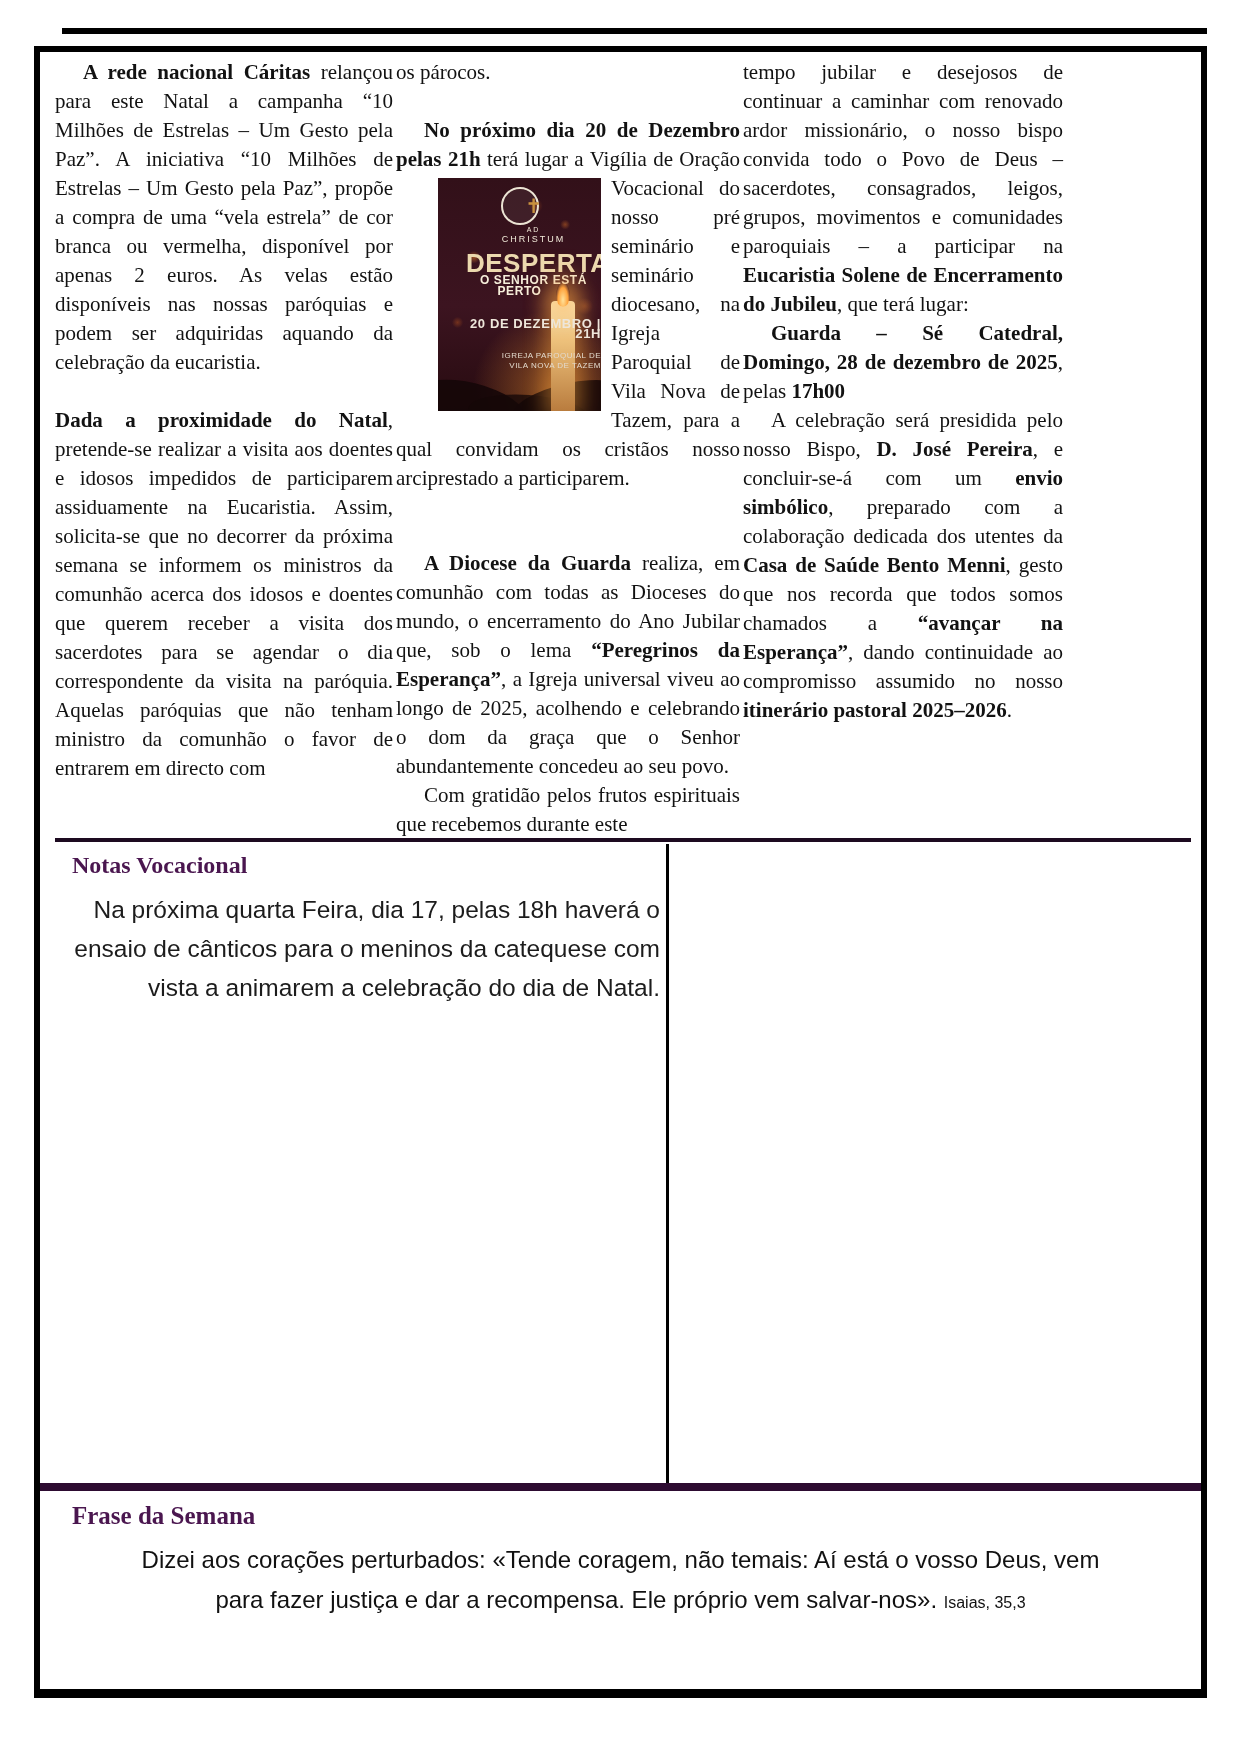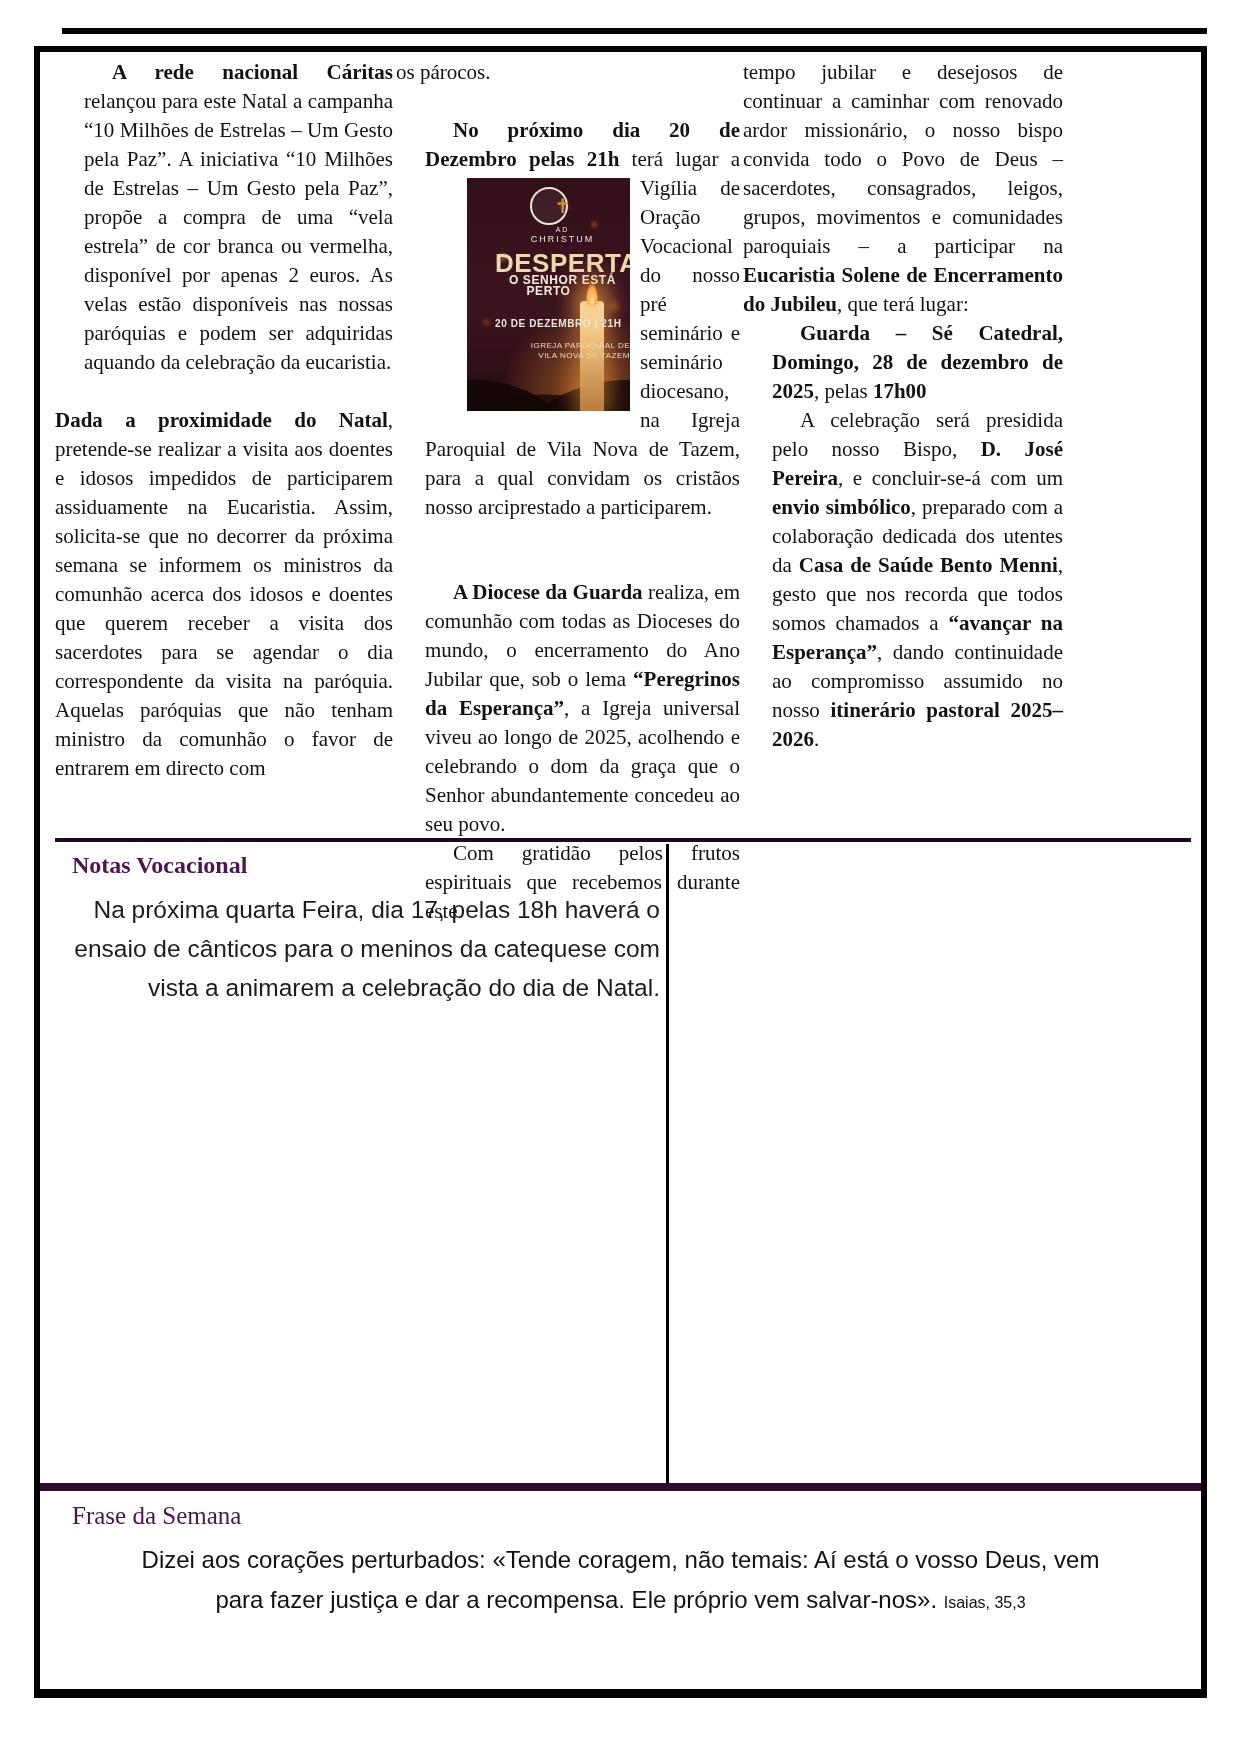--- a/index.html
+++ b/index.html
@@ -9,21 +9,21 @@
   .frame{position:absolute;left:34px;top:46px;width:1173px;height:1652px;
          border:6px solid #000;border-bottom-width:9px;box-sizing:border-box;}
 
   
   .cols{position:absolute;left:0;top:0;width:100%;display:flex;padding:6px 0 0 15px;box-sizing:border-box;}
   .col{text-align:justify;font-size:21px;line-height:29px;}
   .col1{width:338px;margin-right:3px;}
   .col2{width:344px;margin-right:3px;}
   .col3{width:320px;}
   .para{margin:0;}
-  .indent{text-indent:28px;margin-left:29px;}
+  .indent{text-indent:28px;}
   .mt1{margin-top:29px;}
   .mt2{margin-top:56px;}
   .b{font-weight:700;}
 
   
   .poster{display:block;float:left;width:163px;height:233px;margin:4px 10px 4px 42px;
           position:relative;overflow:hidden;text-align:center;
           font-family:"Liberation Sans",sans-serif;
           background:
             radial-gradient(9px 9px at 22% 34%, rgba(236,130,44,.55), transparent 70%),
@@ -33,21 +33,21 @@
             radial-gradient(12px 12px at 90% 55%, rgba(226,118,40,.3), transparent 70%),
             radial-gradient(circle at 72% 92%, rgba(244,150,50,.5), transparent 34%),
             linear-gradient(180deg,#321019 0%,#3c1420 55%,#270b10 100%);}
   .p-logo{width:34px;height:34px;border:2px solid #ece4d4;border-radius:50%;
           margin:9px auto 1px;display:flex;align-items:center;justify-content:center;
           color:#c9913f;font-size:20px;line-height:1;background:rgba(255,255,255,.06);}
   .p-logotop{color:#f2ead9;font-size:7px;letter-spacing:2px;line-height:8px;}
   .p-loname{color:#f2ead9;font-size:9px;letter-spacing:2px;line-height:11px;}
   .p-title{margin-top:7px;color:#ecd9ae;font-size:26px;font-weight:700;letter-spacing:.5px;line-height:22px;}
   .p-sub{margin-top:1px;color:#f6eeda;font-size:12px;font-weight:700;letter-spacing:.6px;line-height:11px;}
-  .p-date{margin-top:22px;text-align:left;color:#eee6da;font-size:10px;
+  .p-date{margin-top:22px;text-align:right;color:#eee6da;font-size:13px;
           font-weight:700;letter-spacing:.6px;line-height:10px;position:relative;z-index:3;}
   .p-loc{margin-top:12px;text-align:right;padding-left:14px;color:#e2d9cc;font-size:8px;
          letter-spacing:.5px;line-height:10px;position:relative;z-index:3;}
   .p-candle{position:absolute;right:26px;bottom:0;width:24px;height:110px;border-radius:4px 4px 0 0;
             background:linear-gradient(180deg,#f9e6b8 0%,#eec27c 35%,#b97c3e 100%);
             box-shadow:0 0 20px 7px rgba(250,165,60,.45);z-index:2;}
   .p-flame{position:absolute;right:31px;bottom:104px;width:14px;height:25px;z-index:2;
            background:radial-gradient(ellipse at 50% 72%, #ffe29a 0%, #ffa43e 48%, rgba(255,120,30,0) 78%);
            border-radius:50%/60% 60% 40% 40%;
            box-shadow:0 0 22px 9px rgba(255,170,70,.5);}
@@ -61,21 +61,21 @@
   .vdivider{position:absolute;left:626px;top:792px;width:3px;height:639px;background:#000;}
   .notes-heading{position:absolute;left:32px;top:800px;margin:0;
                  font-size:24px;font-weight:700;color:#4a164f;font-family:"Liberation Serif",serif;}
   .notes-body{position:absolute;left:20px;top:838px;width:600px;margin:0;
               font-family:"Liberation Sans",sans-serif;font-size:24.5px;line-height:39px;
               color:#1c1c1c;text-align:right;}
 
   
   .rule2{position:absolute;left:0;top:1431px;width:100%;height:8px;background:#2d0b31;}
   .frase-heading{position:absolute;left:32px;top:1450px;margin:0;
-                 font-size:25px;font-weight:400;color:#4a164f;font-family:"Liberation Serif",serif;}
+                 font-size:25px;font-weight:700;color:#4a164f;font-family:"Liberation Serif",serif;}
   .quote{position:absolute;left:0;top:1488px;width:100%;margin:0;padding:0 85px;box-sizing:border-box;
          text-align:center;font-family:"Liberation Sans",sans-serif;font-size:24px;line-height:40px;color:#111;}
   .cite{font-size:16px;}
 </style>
 </head>
 <body>
 
 <div class="page">
   <div class="top-rule"></div>
 

